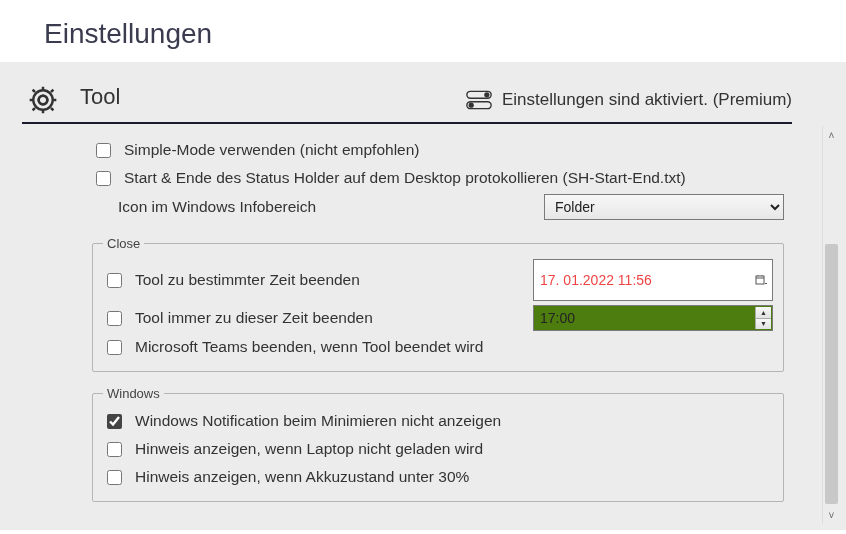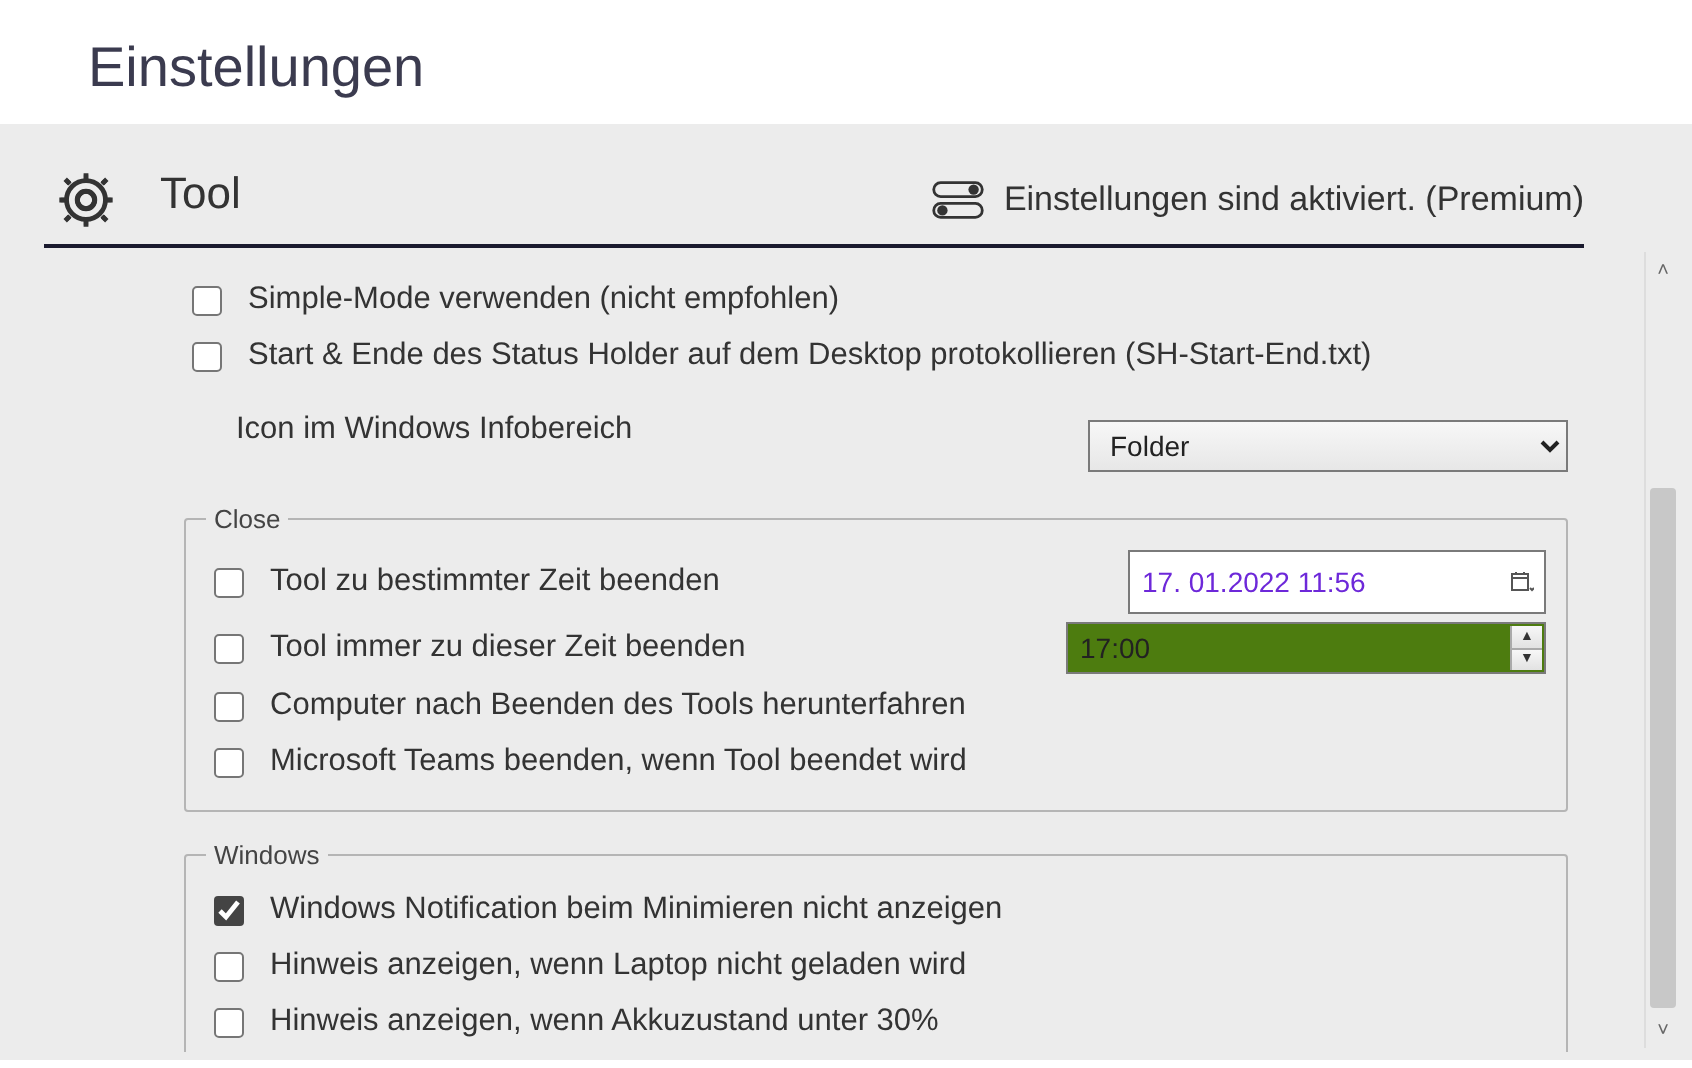--- a/index.html
+++ b/index.html
@@ -113,34 +113,32 @@
   }
   select.win, input.win {
     width: 100%;
     height: 26px;
     font-family: inherit;
     font-size: 14px;
     padding: 2px 6px;
     border: 1px solid #7a7a7a;
     background: linear-gradient(#f7f7f7,#e7e7e7);
     color: #222;
-    margin-top: 16px;
   }
   .date-field {
     position: relative;
     width: 100%;
-    height: 32px;
+    height: 42px;
     border: 1px solid #7a7a7a;
     background: #fff;
     display: flex;
     align-items: center;
     padding: 0 22px 0 6px;
     font-size: 14px;
-    color: #6d28d9;
-    margin-left: 31px;
+    color: #ef4444;
   }
   .date-field .cal-btn {
     position: absolute;
     right: 2px; top: 2px; bottom: 2px;
     width: 18px;
     display: flex; align-items:center; justify-content:center;
     color:#555;
   }
   .date-field .cal-btn svg { width:12px; height:12px; }
   .spin-field {
@@ -300,26 +298,20 @@
             <div class="spin-field">
               <span>17:00</span>
               <div class="spin-btns">
                 <div class="spin-btn">▲</div>
                 <div class="spin-btn">▼</div>
               </div>
             </div>
           </div>
         </div>
 
-        <div class="row">
-          <label class="check">
-            <input type="checkbox" style="">
-            <span>Computer nach Beenden des Tools herunterfahren</span>
-          </label>
-        </div>
 
         <div class="row">
           <label class="check">
             <input type="checkbox" style="">
             <span>Microsoft Teams beenden, wenn Tool beendet wird</span>
           </label>
         </div>
       </fieldset>
 
       <fieldset class="group">

